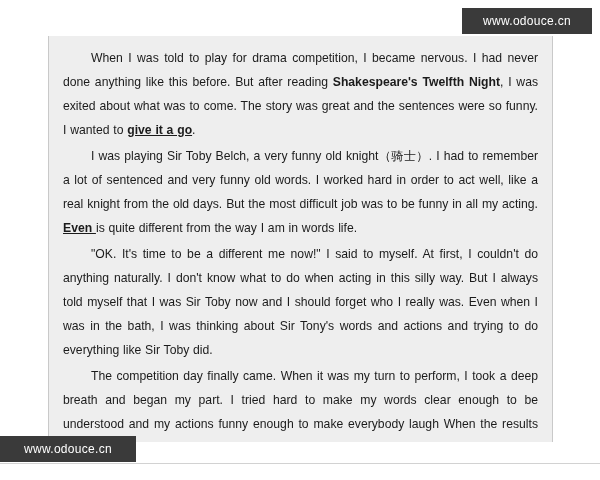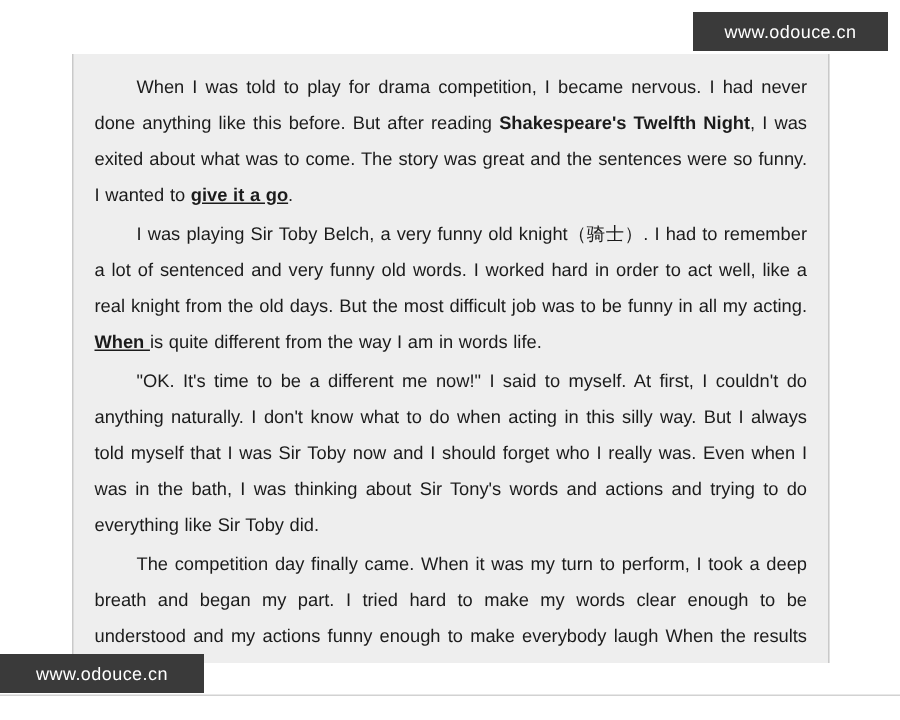--- a/index.html
+++ b/index.html
@@ -97,21 +97,21 @@
 </style>
 </head>
 <body>
 
 <div class="wm-top">
   <span>www.odouce.cn</span>
 </div>
 
 <div class="sheet">
   <p class="para" id="p1"><span>When I was told to play for drama competition, I became nervous. I had never done anything like this before. But after reading </span><span class="b">Shakespeare's Twelfth Night</span><span>, I was exited about what was to come. The story was great and the sentences were so funny. I wanted to </span><span class="bu">give it a go</span><span>.</span></p>
-  <p class="para" id="p2"><span>I was playing Sir Toby Belch, a very funny old knight（骑士）. I had to remember a lot of sentenced and very funny old words. I worked hard in order to act well, like a real knight from the old days. But the most difficult job was to be funny in all my acting. </span><span class="bu">When </span><span>is quite different from the way I am in words life.</span></p>
+  <p class="para" id="p2"><span>I was playing Sir Toby Belch, a very funny old knight（骑士）. I had to remember a lot of sentenced and very funny old words. I worked hard in order to act well, like a real knight from the old days. But the most difficult job was to be funny in all my acting. </span><span class="bu">Even </span><span>is quite different from the way I am in words life.</span></p>
   <p class="para" id="p3"><span>"OK. It's time to be a different me now!" I said to myself. At first, I couldn't do anything naturally. I don't know what to do when acting in this silly way. But I always told myself that I was Sir Toby now and I should forget who I really was. Even when I was in the bath, I was thinking about Sir Tony's words and actions and trying to do everything like Sir Toby did.</span></p>
   <p class="para" id="p4"><span>The competition day finally came. When it was my turn to perform, I took a deep breath and began my part. I tried hard to make my words clear enough to be understood and my actions funny enough to make everybody laugh When the results were finally read out, I immediately knew we had won first prize. I made it.</span></p>
 
 </div>
 
 <div class="wm-bottom">
   <span>www.odouce.cn</span>
 </div>
 
 <div class="bottom-rule"></div>

